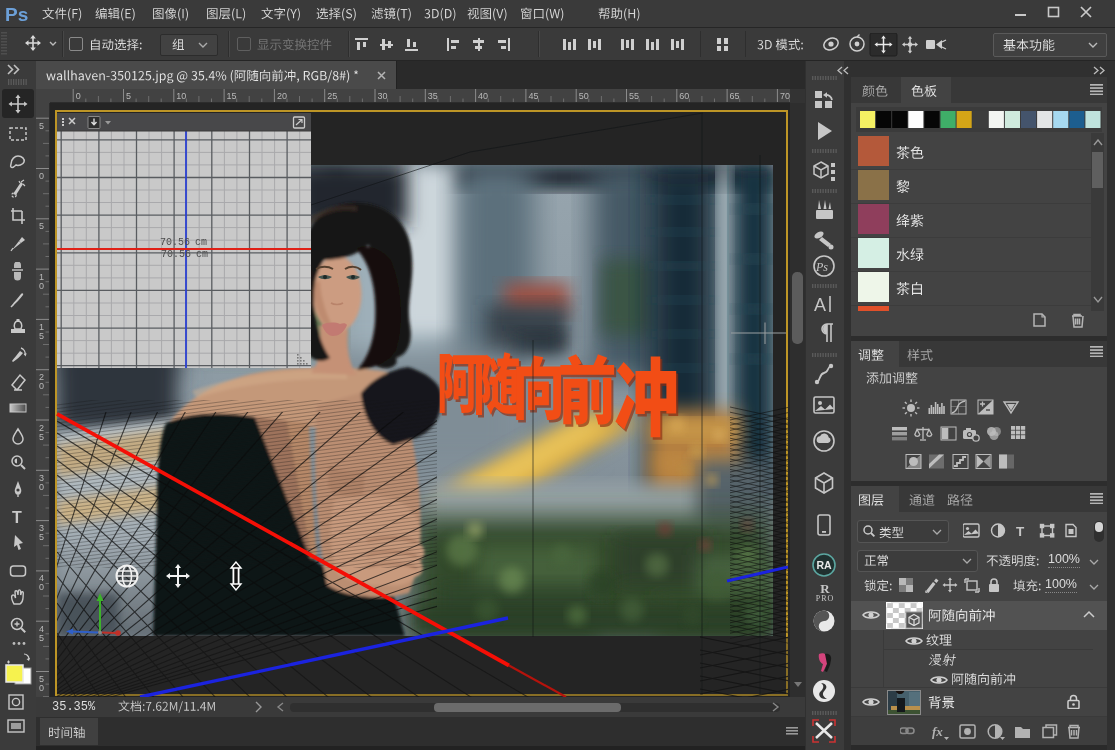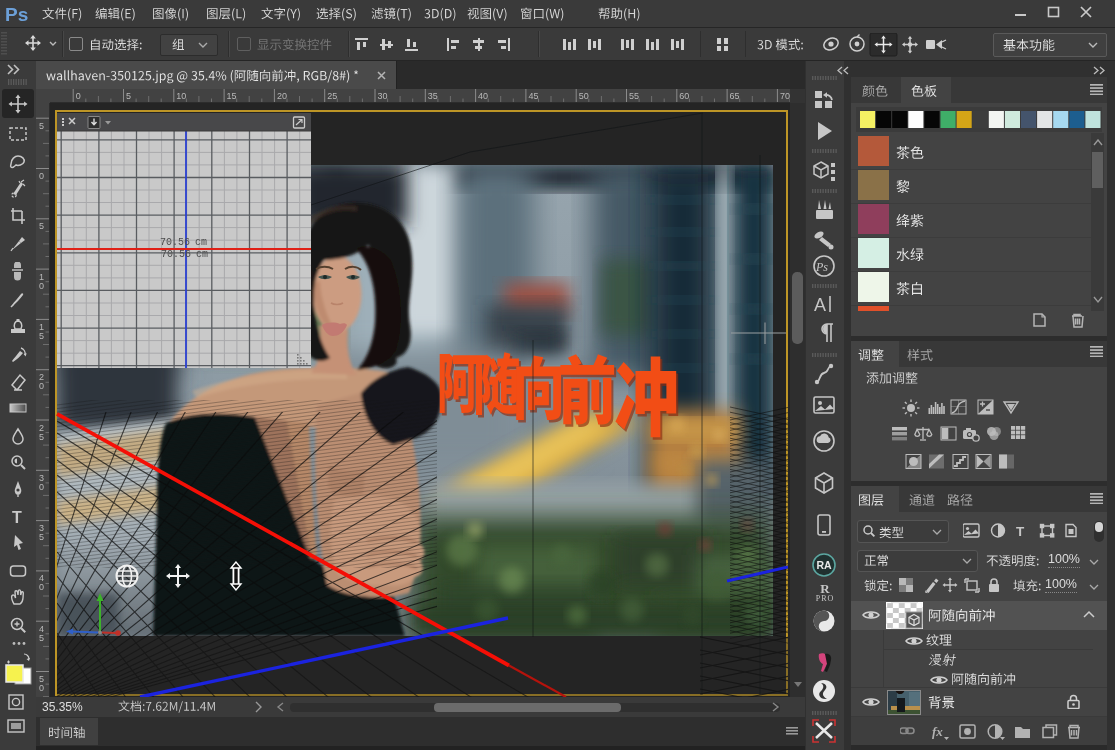--- a/index.html
+++ b/index.html
@@ -857,21 +857,21 @@
     <rect x="246" y="247" width="1.6" height="1.6" fill="#777"></rect>
     <rect x="249" y="250" width="1.6" height="1.6" fill="#777"></rect>
     <rect x="0" y="17.5" width="254" height="1" fill="#3a3a3a"></rect>
   </svg>
 <div class="ab" style="left:790px;top:103px;width:15px;height:594px;background:#2e2e2e"></div>
 <div class="ab" style="left:792px;top:272px;width:11px;height:72px;background:#5c5c5c;border-radius:5px"></div>
 <svg class="ab" style="left:793px;top:680px" width="10" height="10">
     <path d="M1 2 l4 5 4 -5" fill="#777"></path>
   </svg>
 <div class="ab" style="left:36px;top:697px;width:769px;height:20px;background:#3a3a3a;border-bottom:1px solid #2a2a2a"></div>
-<div class="ab" style="left:42px;top:700px;font-size:12px;color:#dfdfdf;font-family:Liberation Sans, sans-serif">35.35%</div>
+<div class="ab" style="left:52px;top:700px;font-size:12px;color:#dfdfdf;font-family:Liberation Mono, monospace">35.35%</div>
 <svg class="ab" style="left:118.0px;top:698.3px" width="101" height="18">
     <path transform="translate(0,12.7)" d="M5.1 -9.9C5.4 -9.3 5.8 -8.5 6.0 -8.0L7.0 -8.3C6.8 -8.8 6.4 -9.6 6.0 -10.2ZM0.6 -8.0V-7.1H2.5C3.2 -5.3 4.1 -3.7 5.4 -2.4C4.0 -1.3 2.4 -0.5 0.4 0.1C0.6 0.3 0.9 0.7 1.0 0.9C3.0 0.3 4.7 -0.6 6.0 -1.8C7.4 -0.6 9.0 0.3 11.0 0.9C11.1 0.6 11.4 0.2 11.6 0.0C9.7 -0.4 8.1 -1.3 6.7 -2.4C7.9 -3.6 8.9 -5.2 9.6 -7.1H11.4V-8.0ZM6.0 -3.0C4.9 -4.2 4.0 -5.5 3.4 -7.1H8.5C7.9 -5.5 7.1 -4.1 6.0 -3.0Z M22.2 -9.3C22.0 -8.4 21.5 -7.2 21.0 -6.4L21.8 -6.2C22.2 -6.9 22.7 -8.1 23.1 -9.1ZM16.8 -9.0C17.2 -8.1 17.6 -7.0 17.8 -6.3L18.6 -6.6C18.4 -7.3 17.9 -8.4 17.5 -9.3ZM14.3 -10.1V-7.5H12.6V-6.7H14.2C13.8 -5.0 13.1 -3.1 12.3 -2.1C12.5 -1.9 12.7 -1.5 12.8 -1.3C13.4 -2.1 13.9 -3.4 14.3 -4.8V0.9H15.2V-5.1C15.5 -4.5 16.0 -3.7 16.2 -3.3L16.7 -4.0C16.5 -4.4 15.5 -5.8 15.2 -6.2V-6.7H16.7V-7.5H15.2V-10.1ZM16.4 -0.8V0.1H22.1V0.9H23.0V-5.7H20.3V-10.0H19.5V-5.7H16.7V-4.8H22.1V-3.2H16.8V-2.4H22.1V-0.8Z M25.7 -4.7C26.1 -4.7 26.5 -5.0 26.5 -5.5C26.5 -6.0 26.1 -6.4 25.7 -6.4C25.2 -6.4 24.9 -6.0 24.9 -5.5C24.9 -5.0 25.2 -4.7 25.7 -4.7ZM25.7 0.2C26.1 0.2 26.5 -0.2 26.5 -0.7C26.5 -1.2 26.1 -1.5 25.7 -1.5C25.2 -1.5 24.9 -1.2 24.9 -0.7C24.9 -0.2 25.2 0.2 25.7 0.2Z M29.7 0.0H30.9C31.0 -3.4 31.4 -5.5 33.4 -8.1V-8.8H27.9V-7.9H32.2C30.5 -5.5 29.9 -3.3 29.7 0.0Z M35.7 0.2C36.1 0.2 36.5 -0.2 36.5 -0.7C36.5 -1.2 36.1 -1.5 35.7 -1.5C35.2 -1.5 34.9 -1.2 34.9 -0.7C34.9 -0.2 35.2 0.2 35.7 0.2Z M40.9 0.2C42.3 0.2 43.5 -1.0 43.5 -2.7C43.5 -4.5 42.5 -5.5 41.0 -5.5C40.3 -5.5 39.6 -5.1 39.0 -4.4C39.1 -7.1 40.1 -8.1 41.3 -8.1C41.8 -8.1 42.4 -7.8 42.7 -7.4L43.3 -8.1C42.8 -8.6 42.2 -9.0 41.3 -9.0C39.6 -9.0 38.0 -7.6 38.0 -4.2C38.0 -1.3 39.3 0.2 40.9 0.2ZM39.1 -3.5C39.6 -4.3 40.3 -4.6 40.8 -4.6C41.9 -4.6 42.4 -3.9 42.4 -2.7C42.4 -1.5 41.8 -0.7 40.9 -0.7C39.8 -0.7 39.2 -1.7 39.1 -3.5Z M44.5 0.0H50.1V-0.9H47.6C47.2 -0.9 46.6 -0.9 46.2 -0.9C48.2 -2.8 49.6 -4.6 49.6 -6.4C49.6 -7.9 48.6 -9.0 47.1 -9.0C45.9 -9.0 45.2 -8.4 44.5 -7.7L45.1 -7.0C45.6 -7.6 46.2 -8.1 46.9 -8.1C48.0 -8.1 48.6 -7.3 48.6 -6.3C48.6 -4.8 47.3 -3.1 44.5 -0.6Z M51.9 0.0H52.9V-4.9C52.9 -5.6 52.8 -6.7 52.7 -7.5H52.8L53.5 -5.5L55.1 -0.9H55.9L57.5 -5.5L58.2 -7.5H58.3C58.2 -6.7 58.2 -5.6 58.2 -4.9V0.0H59.2V-8.8H57.9L56.2 -4.1C56.0 -3.5 55.8 -2.9 55.6 -2.3H55.5C55.3 -2.9 55.1 -3.5 54.9 -4.1L53.2 -8.8H51.9Z M60.5 2.1H61.3L64.9 -9.5H64.1Z M66.2 0.0H71.0V-0.9H69.2V-8.8H68.4C67.9 -8.5 67.3 -8.3 66.6 -8.2V-7.5H68.1V-0.9H66.2Z M72.8 0.0H77.6V-0.9H75.9V-8.8H75.0C74.6 -8.5 74.0 -8.3 73.2 -8.2V-7.5H74.8V-0.9H72.8Z M80.1 0.2C80.5 0.2 80.9 -0.2 80.9 -0.7C80.9 -1.2 80.5 -1.5 80.1 -1.5C79.6 -1.5 79.3 -1.2 79.3 -0.7C79.3 -0.2 79.6 0.2 80.1 0.2Z M85.8 0.0H86.9V-2.4H88.0V-3.3H86.9V-8.8H85.7L82.0 -3.1V-2.4H85.8ZM85.8 -3.3H83.1L85.1 -6.3C85.4 -6.7 85.6 -7.2 85.8 -7.6H85.9C85.9 -7.2 85.8 -6.4 85.8 -6.0Z M89.6 0.0H90.6V-4.9C90.6 -5.6 90.6 -6.7 90.5 -7.5H90.5L91.2 -5.5L92.9 -0.9H93.6L95.3 -5.5L96.0 -7.5H96.1C96.0 -6.7 95.9 -5.6 95.9 -4.9V0.0H96.9V-8.8H95.6L93.9 -4.1C93.7 -3.5 93.6 -2.9 93.3 -2.3H93.3C93.1 -2.9 92.9 -3.5 92.6 -4.1L91.0 -8.8H89.6Z" fill="#c9c9c9"></path>
   </svg>
 <svg class="ab" style="left:253px;top:701px" width="14" height="12">
     <path d="M3 1 l5 5 -5 5" stroke="#999" stroke-width="1.4" fill="none"></path>
   </svg>
 <svg class="ab" style="left:276px;top:702px" width="10" height="10">
     <path d="M7 1 l-5 4 5 4" stroke="#888" stroke-width="1.4" fill="none"></path>
   </svg>
 <div class="ab" style="left:290px;top:703px;width:490px;height:9px;background:#2f2f2f;border-radius:4px"></div>

